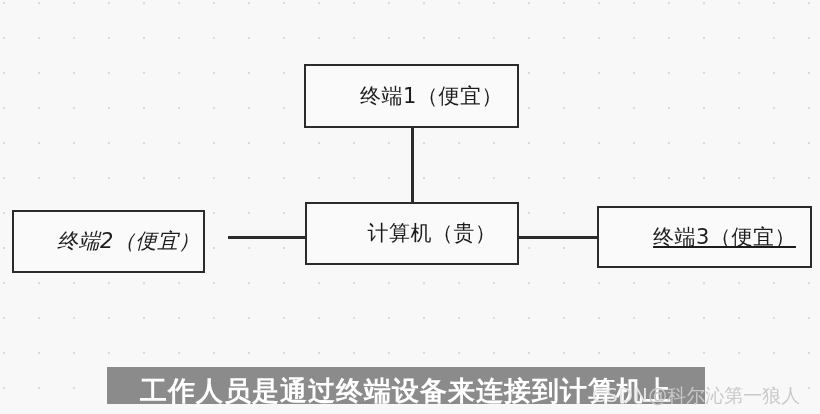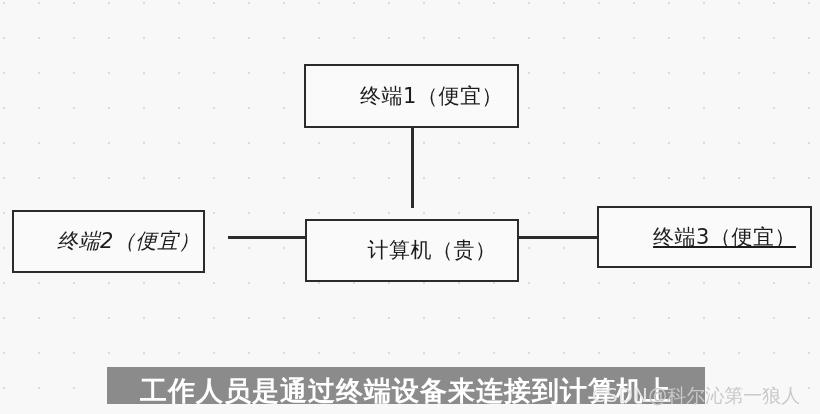--- a/index.html
+++ b/index.html
@@ -39,21 +39,21 @@
     font-size: 21px;
     letter-spacing: 0.5px;
     line-height: 1;
     white-space: nowrap;
     z-index: 3;
     padding-left: 40px;
   }
 
   #node-terminal1 { left: 304px; top: 64px;  width: 215px; height: 64px; }
   #node-terminal2 { left: 12px;  top: 210px; width: 193px; height: 63px; font-style: italic; }
-  #node-computer  { left: 305px; top: 219px; width: 214px; height: 63px; }
+  #node-computer  { left: 305px; top: 202px; width: 214px; height: 63px; }
   #node-terminal3 { left: 597px; top: 206px; width: 215px; height: 62px; text-decoration: underline; }
 
   .connector {
     position: absolute;
     background: #2b2b2b;
     z-index: 1;
   }
   #connector-vertical-top   { left: 411px; top: 126px; width: 3px;  height: 82px; }
   #connector-left-to-center { left: 228px; top: 236px; width: 79px; height: 3px; }
   #connector-center-to-right{ left: 518px; top: 236px; width: 81px; height: 3px; }

